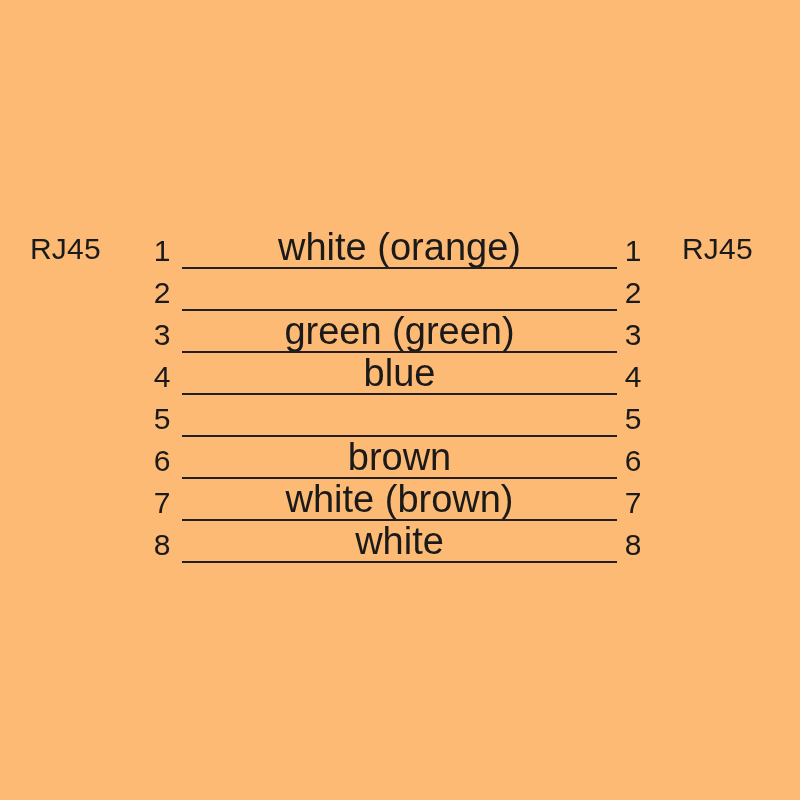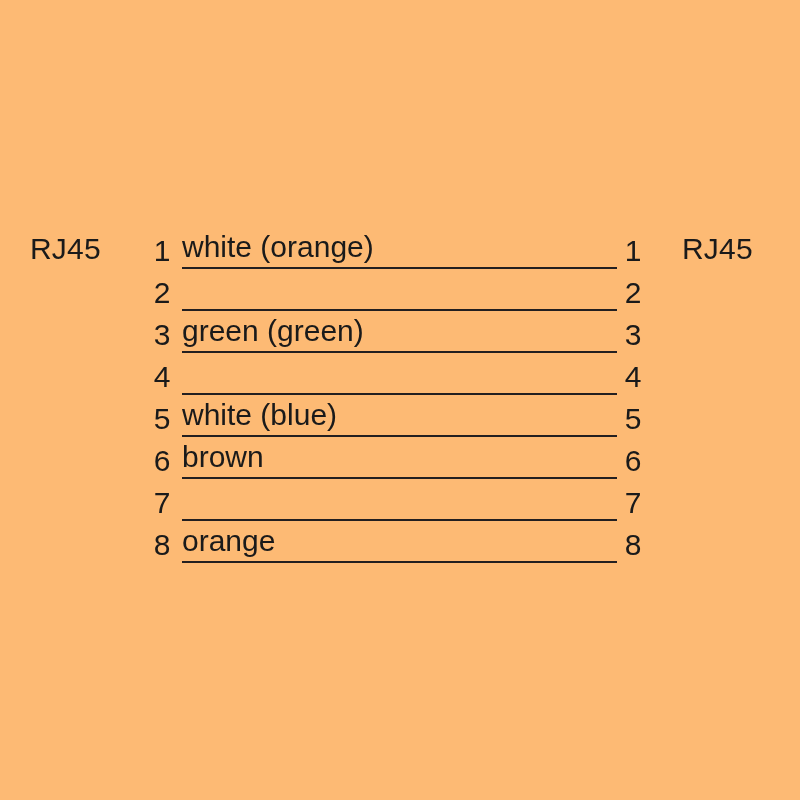--- a/index.html
+++ b/index.html
@@ -72,21 +72,22 @@
     left: 621px;
     text-align: center;
   }
 
   
   .wire-label {
     position: absolute;
     left: 182px;
     width: 435px;
     top: 4px;
-    font-size: 30px;
+    text-align: center;
+    font-size: 38px;
     line-height: 32px;
     color: #1a1a1a;
     white-space: nowrap;
   }
 </style>
 </head>
 <body>
 
 <div id="canvas">
 
@@ -106,42 +107,43 @@
         <div class="pin-number pin-right">2</div>
         <div class="wire-line" style="border-top-color: rgb(35, 31, 32);"></div>
       </div>
       <div class="wire-row" style="top: 311px;">
         <div class="wire-label">green (green)</div>
         <div class="pin-number pin-left">3</div>
         <div class="pin-number pin-right">3</div>
         <div class="wire-line" style="border-top-color: rgb(35, 31, 32);"></div>
       </div>
       <div class="wire-row" style="top: 353px;">
+        <div class="wire-label">blue</div>
         <div class="pin-number pin-left">4</div>
         <div class="pin-number pin-right">4</div>
         <div class="wire-line" style="border-top-color: rgb(35, 31, 32);"></div>
       </div>
       <div class="wire-row" style="top: 395px;">
-        <div class="wire-label">white (blue)</div>
         <div class="pin-number pin-left">5</div>
         <div class="pin-number pin-right">5</div>
         <div class="wire-line" style="border-top-color: rgb(35, 31, 32);"></div>
       </div>
       <div class="wire-row" style="top: 437px;">
         <div class="wire-label">brown</div>
         <div class="pin-number pin-left">6</div>
         <div class="pin-number pin-right">6</div>
         <div class="wire-line" style="border-top-color: rgb(35, 31, 32);"></div>
       </div>
       <div class="wire-row" style="top: 479px;">
+        <div class="wire-label">white (brown)</div>
         <div class="pin-number pin-left">7</div>
         <div class="pin-number pin-right">7</div>
         <div class="wire-line" style="border-top-color: rgb(35, 31, 32);"></div>
       </div>
       <div class="wire-row" style="top: 521px;">
-        <div class="wire-label">orange</div>
+        <div class="wire-label">white</div>
         <div class="pin-number pin-left">8</div>
         <div class="pin-number pin-right">8</div>
         <div class="wire-line" style="border-top-color: rgb(35, 31, 32);"></div>
       </div>
     </div>
 
 </div>
 
 </body></html>

